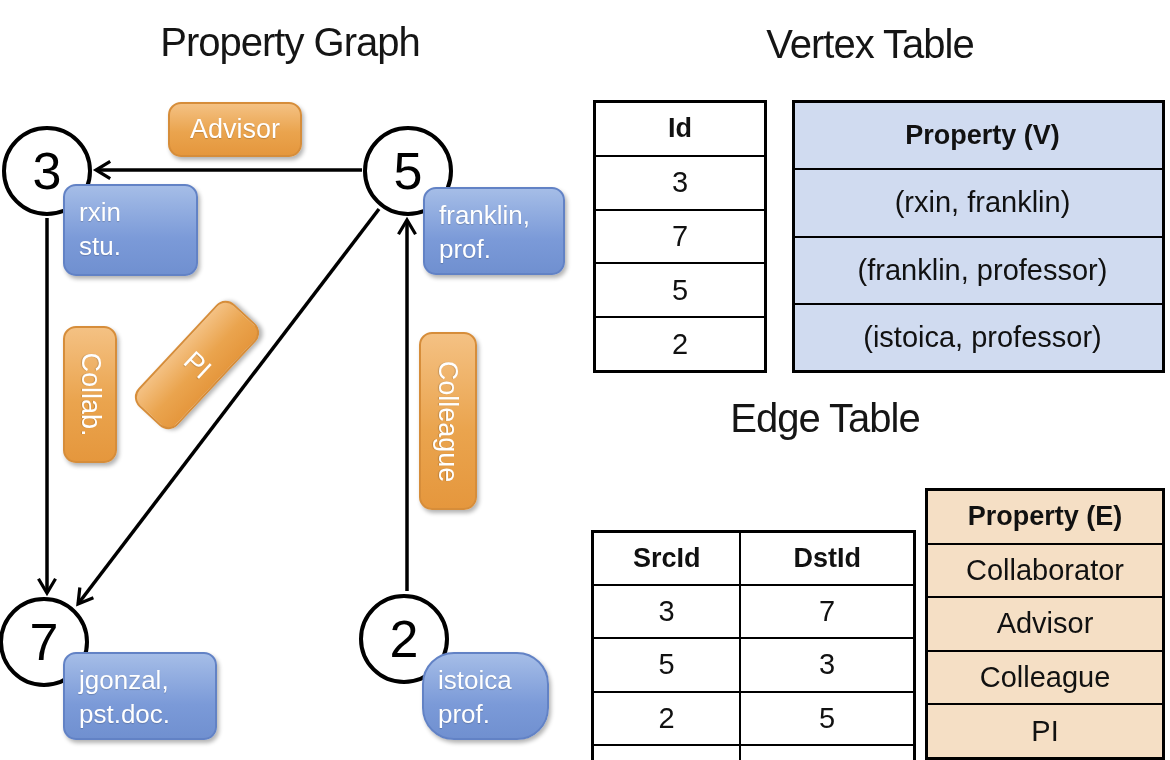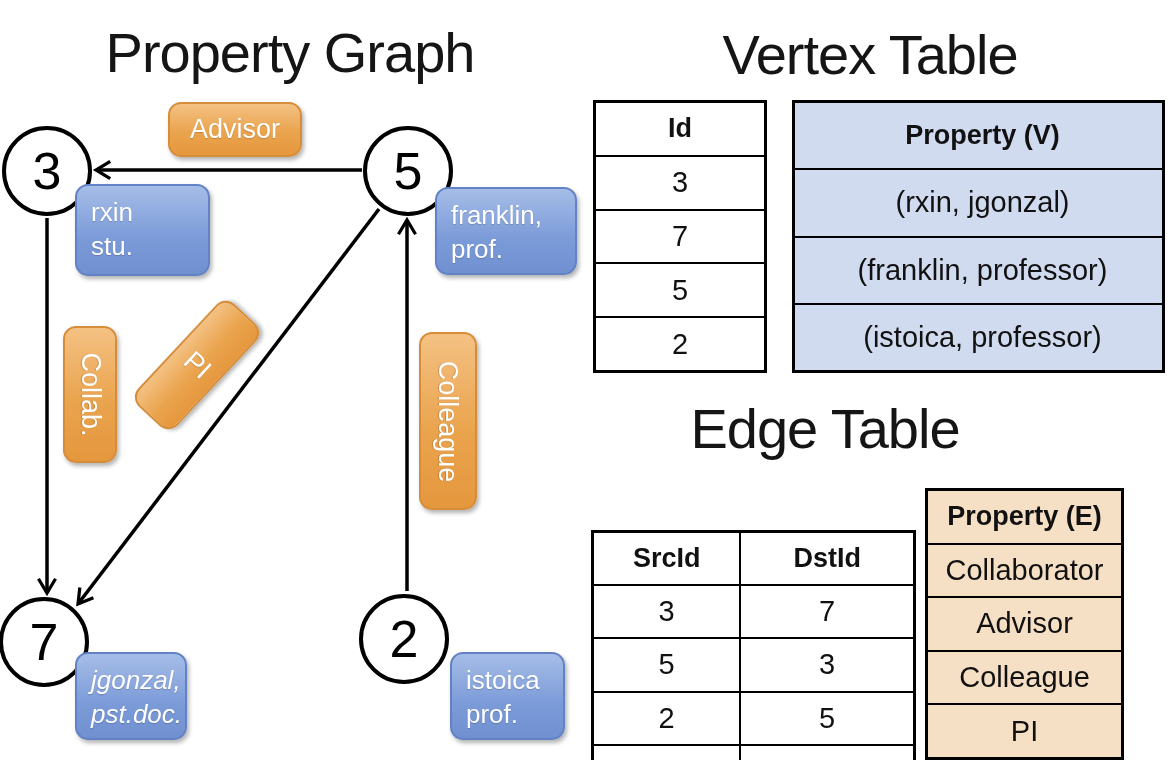--- a/index.html
+++ b/index.html
@@ -2,21 +2,21 @@
 <html><head>
 <meta charset="utf-8">
 <style>
   * { margin:0; padding:0; box-sizing:border-box; }
   html,body { background:#ffffff; }
   .canvas {
     position:relative; width:1170px; height:760px; overflow:hidden;
     background:#ffffff; font-family:"Liberation Sans", sans-serif; color:#111;
   }
   .title {
-    position:absolute; text-align:center; font-size:56px; font-weight:300;
+    position:absolute; text-align:center; font-size:40px; font-weight:300;
     letter-spacing:-1px; color:#151515; white-space:nowrap;
   }
   
   .edges-svg { position:absolute; left:0; top:0; }
   .vcircle {
     position:absolute; width:90px; height:90px; border:4px solid #000;
     border-radius:50%; background:#fff; display:flex; align-items:center;
     justify-content:center; font-size:52px; font-weight:300; color:#000;
   }
   .elabel {
@@ -26,21 +26,20 @@
     display:flex; align-items:center; justify-content:center;
     color:#fff; font-size:27px; text-shadow:0 1px 1px rgba(0,0,0,0.18);
   }
   .elabel .vert { transform:rotate(90deg); white-space:nowrap; }
   .vprop {
     position:absolute; border-radius:13px; border:2px solid #6282c5;
     background:linear-gradient(180deg,#a5bde7 0%,#7b9ad8 60%,#7090d0 100%);
     box-shadow:2px 3px 4px rgba(0,0,0,0.30);
     color:#fff; font-size:26px; line-height:34px; padding:9px 0 0 14px;
     text-shadow:0 1px 1px rgba(0,0,0,0.18);
-    margin-left:12px;
   }
   
   .tcol {
     position:absolute; border:3px solid #000; background:#fff;
     display:flex; flex-direction:column;
   }
   .tgrid {
     position:absolute; border:3px solid #000; background:#fff;
     display:grid; grid-template-columns:46.2% 53.8%; grid-template-rows:repeat(5,1fr);
   }
@@ -100,62 +99,62 @@
   </div>
 
   <div class="vprop" style="left:63px; top:184px; width:135px; height:92px;">
     <div>rxin</div>
     <div>stu.</div>
   </div>
   <div class="vprop" style="left:423px; top:187px; width:142px; height:88px;">
     <div>franklin,</div>
     <div>prof.</div>
   </div>
-  <div class="vprop" style="left:63px; top:652px; width:112px; height:88px;font-style:italic;">
+  <div class="vprop" style="left:63px; top:652px; width:154px; height:88px;">
     <div>jgonzal,</div>
     <div>pst.doc.</div>
   </div>
-  <div class="vprop" style="left:438px; top:652px; width:115px; height:88px;">
+  <div class="vprop" style="left:422px; top:652px; width:127px; height:88px;border-radius:32px;">
     <div>istoica</div>
     <div>prof.</div>
   </div>
 
   <div class="title" style="left:570px; top:22px; width:600px;">Vertex Table</div>
 
   <div class="tcol" style="left:593px; top:100px; width:174px; height:273px;">
     <div class="tcell th">Id</div>
     <div class="tcell">3</div>
     <div class="tcell">7</div>
     <div class="tcell">5</div>
     <div class="tcell last">2</div>
   </div>
 
   <div class="tcol" style="left:792px; top:100px; width:373px; height:273px;">
     <div class="tcell th bluefill">Property (V)</div>
-    <div class="tcell bluefill">(rxin, jgonzal)</div>
+    <div class="tcell bluefill">(rxin, franklin)</div>
     <div class="tcell bluefill">(franklin, professor)</div>
     <div class="tcell bluefill last">(istoica, professor)</div>
   </div>
 
   <div class="title" style="left:530px; top:396px; width:590px;">Edge Table</div>
 
   <div class="tgrid" style="left:591px; top:488px; width:325px; height:272px;margin-top:42px;">
     <div class="tcell th divr">SrcId</div>
     <div class="tcell th">DstId</div>
     <div class="tcell divr">3</div>
     <div class="tcell">7</div>
     <div class="tcell divr">5</div>
     <div class="tcell">3</div>
     <div class="tcell divr">2</div>
     <div class="tcell">5</div>
     <div class="tcell divr last">5</div>
     <div class="tcell last">7</div>
   </div>
 
-  <div class="tcol" style="left:925px; top:488px; width:199px; height:272px;">
+  <div class="tcol" style="left:925px; top:488px; width:240px; height:272px;">
     <div class="tcell th tanfill">Property (E)</div>
     <div class="tcell tanfill">Collaborator</div>
     <div class="tcell tanfill">Advisor</div>
     <div class="tcell tanfill">Colleague</div>
     <div class="tcell tanfill last">PI</div>
   </div>
 
 </div>
 
 </body></html>

